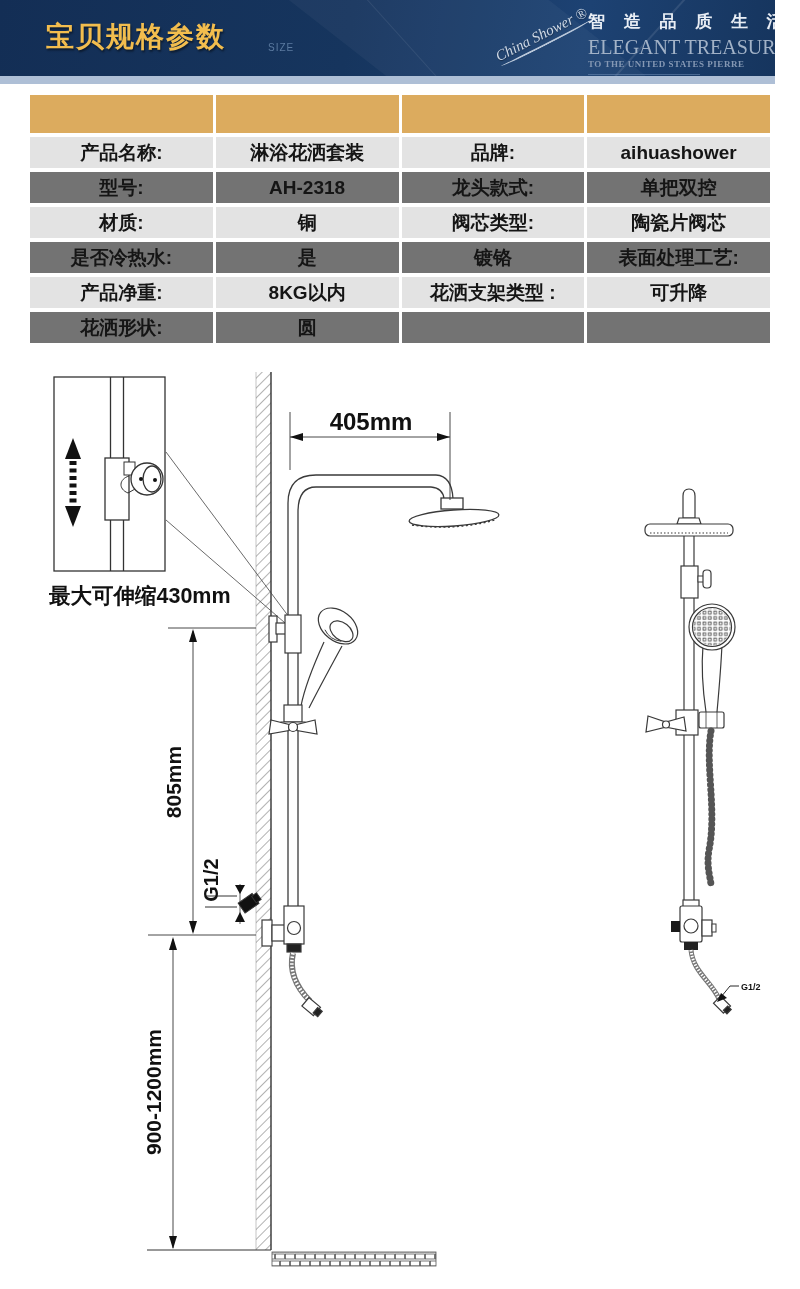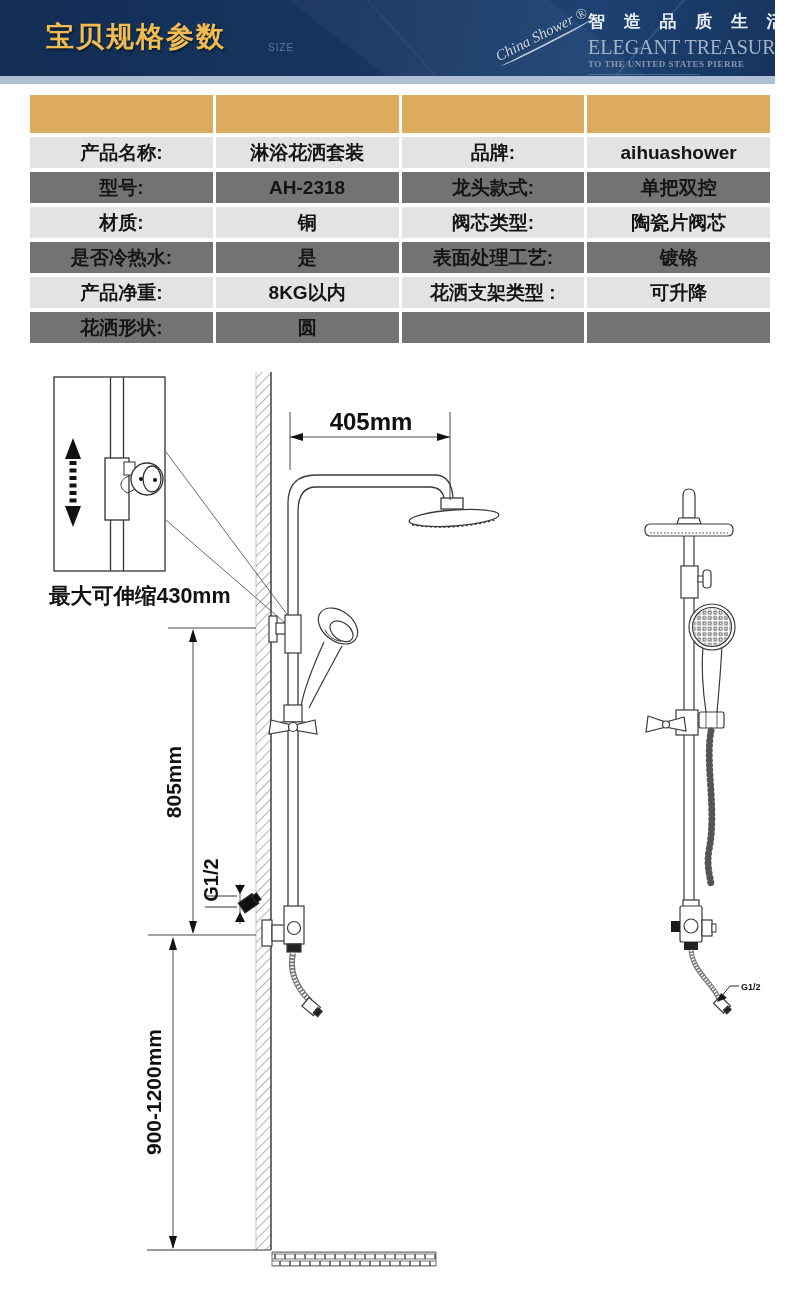--- a/index.html
+++ b/index.html
@@ -84,22 +84,22 @@
     <div class="cell dark">龙头款式:</div>
     <div class="cell dark">单把双控</div>
 
     <div class="cell light">材质:</div>
     <div class="cell light">铜</div>
     <div class="cell light">阀芯类型:</div>
     <div class="cell light">陶瓷片阀芯</div>
 
     <div class="cell dark">是否冷热水:</div>
     <div class="cell dark">是</div>
+    <div class="cell dark">镀铬</div>
     <div class="cell dark">表面处理工艺:</div>
-    <div class="cell dark">镀铬</div>
 
     <div class="cell light">产品净重:</div>
     <div class="cell light">8KG以内</div>
     <div class="cell light">花洒支架类型 :</div>
     <div class="cell light">可升降</div>
 
     <div class="cell dark">花洒形状:</div>
     <div class="cell dark">圆</div>
     <div class="cell dark"></div>
     <div class="cell dark"></div>

